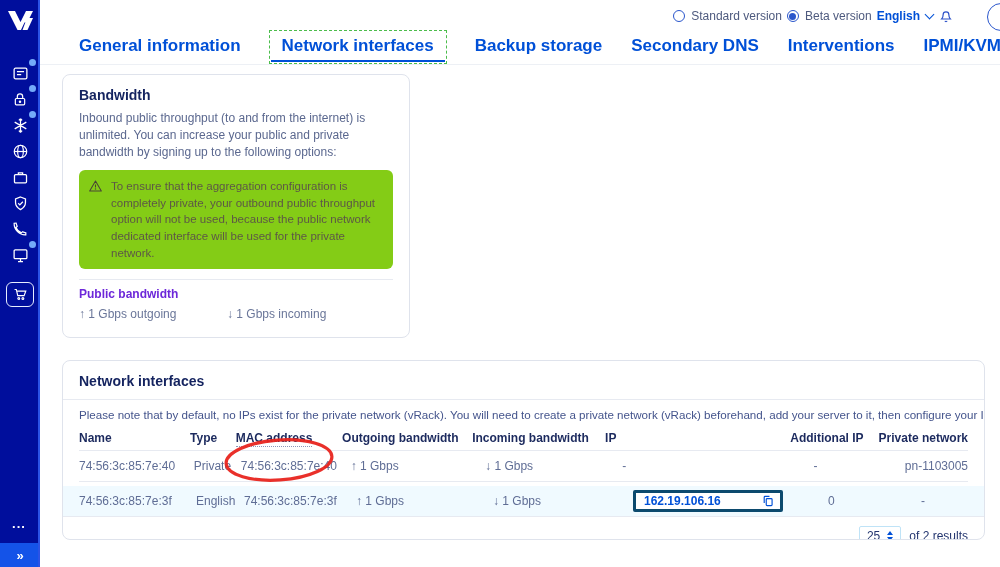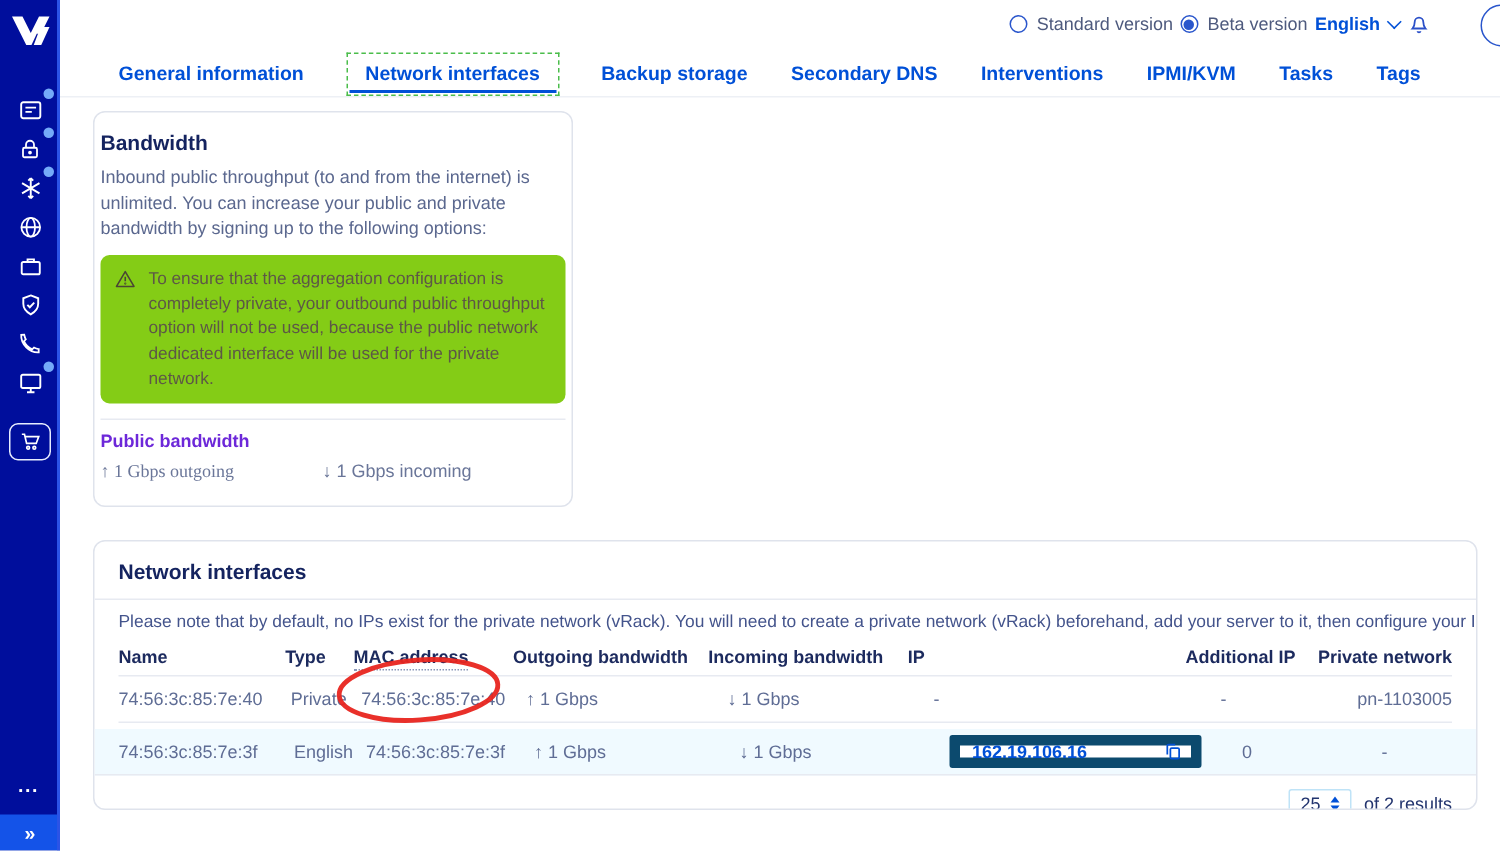--- a/index.html
+++ b/index.html
@@ -22,46 +22,46 @@
   .topbar{position:absolute;left:40px;top:0;right:0;height:32px;display:flex;align-items:center;justify-content:flex-end;gap:5px;padding-right:46px;font-size:12px;color:#4e5a7e;}
   .radio-group{display:flex;align-items:center;gap:6px;cursor:pointer;}
   .radio{width:12px;height:12px;border:1.5px solid #2a56cc;border-radius:50%;box-sizing:border-box;position:relative;background:#fff;}
   .radio.checked::after{content:"";position:absolute;inset:1.5px;background:#2a56cc;border-radius:50%;}
   .lang{display:flex;align-items:center;gap:6px;color:#0050d7;font-weight:bold;cursor:pointer;}
   .chev{width:6px;height:6px;border-right:1.6px solid #0050d7;border-bottom:1.6px solid #0050d7;transform:rotate(45deg);margin-top:-3px;}
   .bell{cursor:pointer;display:flex;}
   .avatar{position:absolute;left:987px;top:3px;width:28px;height:28px;border:1.6px solid #2a56cc;border-radius:50%;background:#fff;box-sizing:border-box;cursor:pointer;}
   
   .tabs{position:absolute;left:40px;top:36px;right:0;height:29px;display:flex;align-items:flex-end;padding-left:38px;border-bottom:1px solid #edf0f5;box-sizing:border-box;}
-  .tab{font-size:13px;font-weight:bold;color:#0050d7;margin-right:27px;padding:6px 1px 8px;cursor:pointer;white-space:nowrap;position:relative;}
+  .tab{font-size:17px;font-weight:bold;color:#0050d7;margin-right:27px;padding:6px 1px 8px;cursor:pointer;white-space:nowrap;position:relative;}
   .tab.active{border:1px dashed #4bbd4b;padding:5px 12px 7px;}
   .tab.active::after{content:"";position:absolute;left:1px;right:1px;bottom:1px;height:2px;background:#0050d7;}
   
   .card{position:absolute;background:#fff;border:1px solid #dfe3ec;border-radius:8px;box-sizing:border-box;}
-  .card-bw{left:62px;top:74px;width:320px;height:264px;padding:12px 4px 0;overflow:hidden;}
+  .card-bw{left:62px;top:74px;width:348px;height:264px;padding:12px 16px 0;overflow:hidden;}
   .card-ni{left:62px;top:360px;width:923px;height:180px;padding:12px 16px 0;overflow:hidden;}
   .card-title{font-size:14px;font-weight:bold;color:#14235f;}
   .bw-desc{font-size:12px;line-height:1.42;color:#5b688f;margin-top:7px;}
   .warn{margin-top:9px;background:#84cc16;border-radius:6px;padding:8px 10px 8px 32px;position:relative;color:#5d5846;font-size:11.5px;line-height:1.45;}
   .warn .w-icon{position:absolute;left:9px;top:9px;}
   .bw-sect{border-top:1px solid #e7eaf1;margin-top:10px;padding-top:7px;}
   .bw-label{font-size:12px;font-weight:bold;color:#6d28d9;}
   .bw-vals{display:flex;margin-top:6px;padding-bottom:8px;font-size:12px;color:#6a7699;}
-  .bw-vals span:first-child{width:148px;font-family:Liberation Serif, serif;}
+  .bw-vals span:first-child{width:148px;}
   
   .ni-divider{height:1px;background:#e7eaf1;margin:10px -16px 0;}
   .ni-note{margin-top:8px;font-size:11.6px;color:#44548c;white-space:nowrap;display:flex;align-items:center;gap:4px;}
   .t-row{display:flex;align-items:center;border-bottom:1px solid #e7eaf1;font-size:12px;color:#5f6d95;}
   .t-head{height:25px;font-weight:bold;color:#1c2a5e;margin-top:4px;}
   .t-data{height:30px;}
   .t-row.alt{background:#f0faff;margin:4px -16px;padding:0 16px;}
   .col-name{width:117px}.col-type{width:48px}.col-mac{width:112px}.col-out{width:137px}
   .col-in{width:140px}.col-ip{width:195px}.col-add{width:93px}.col-priv{flex:1;white-space:nowrap;}
   .dotted-u{border-bottom:1px dotted #8a97b8;padding-bottom:1px;}
-  .ip-box{width:168px;height:22px;border:7px solid #0c4a6e;border-radius:2px;background:#fff;display:flex;align-items:center;justify-content:space-between;padding:0 5px 0 8px;box-sizing:border-box;color:#0050d7;font-weight:bold;cursor:pointer;}
+  .ip-box{width:150px;height:22px;border:3px solid #0c4a6e;border-radius:2px;background:#fff;display:flex;align-items:center;justify-content:space-between;padding:0 5px 0 8px;box-sizing:border-box;color:#0050d7;font-weight:bold;cursor:pointer;}
   .copy-btn{display:flex;cursor:pointer;}
   .pager{display:flex;justify-content:flex-end;align-items:center;gap:8px;height:29px;font-size:12px;color:#22346e;}
   .page-size{display:flex;align-items:center;gap:7px;border:1px solid #bfe3f7;border-radius:2px;padding:2px 7px;cursor:pointer;text-align:right;}
   .sorter{display:flex;flex-direction:column;gap:2px;}
   .tri-up{width:0;height:0;border-left:3.5px solid transparent;border-right:3.5px solid transparent;border-bottom:4px solid #0050d7;}
   .tri-dn{width:0;height:0;border-left:3.5px solid transparent;border-right:3.5px solid transparent;border-top:4px solid #0050d7;}
   .annotation-layer{position:absolute;left:0;top:0;width:1000px;height:567px;pointer-events:none;z-index:40;}
 </style>
 </head>
 <body>

